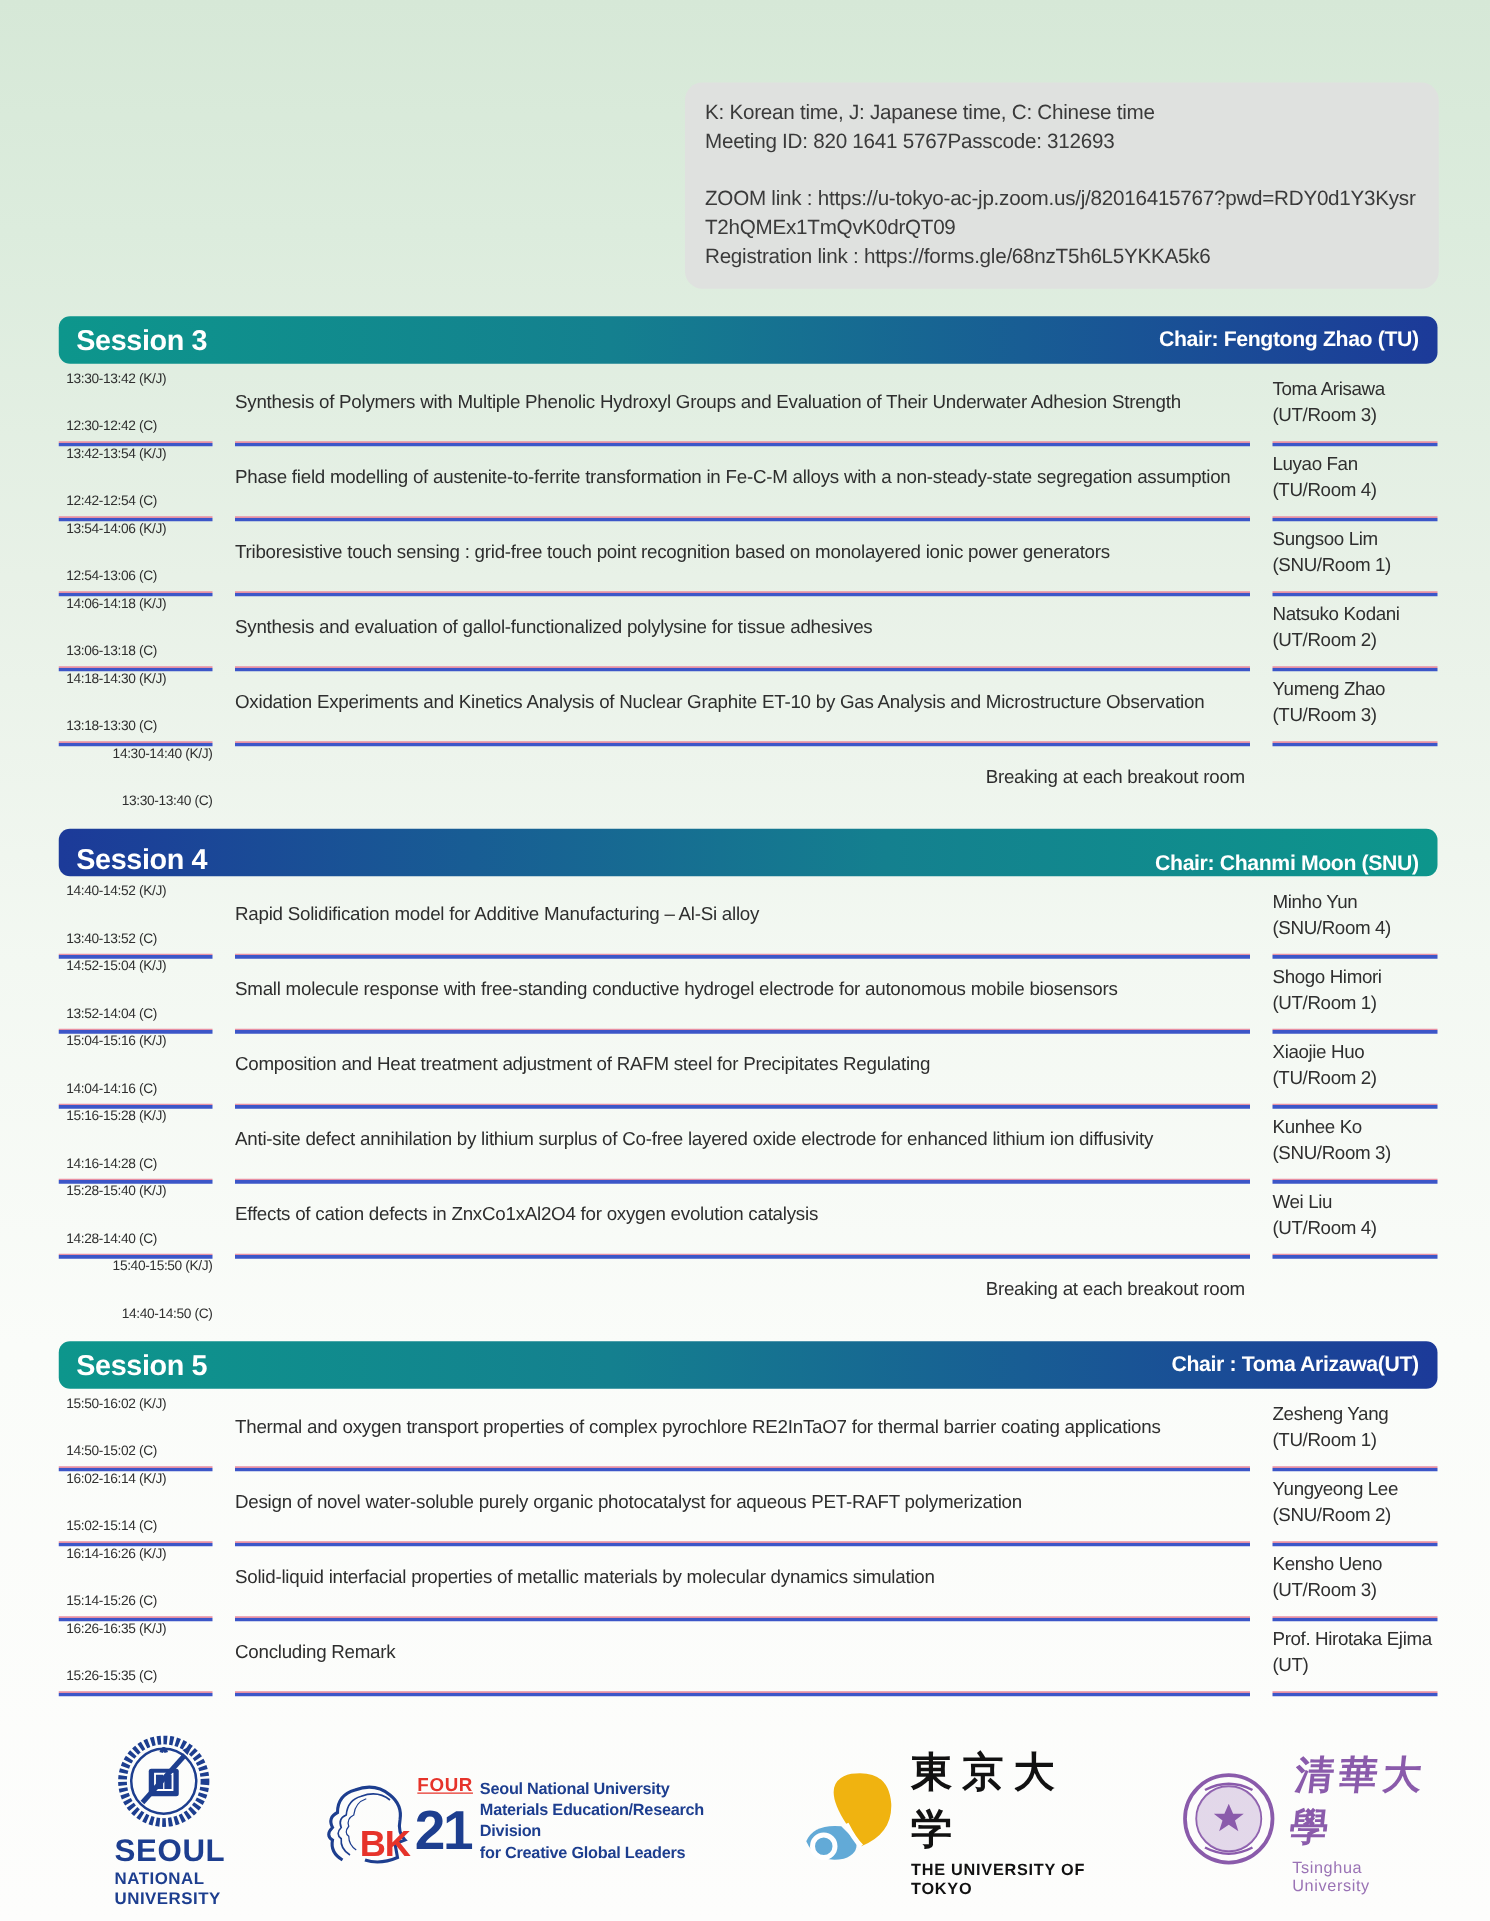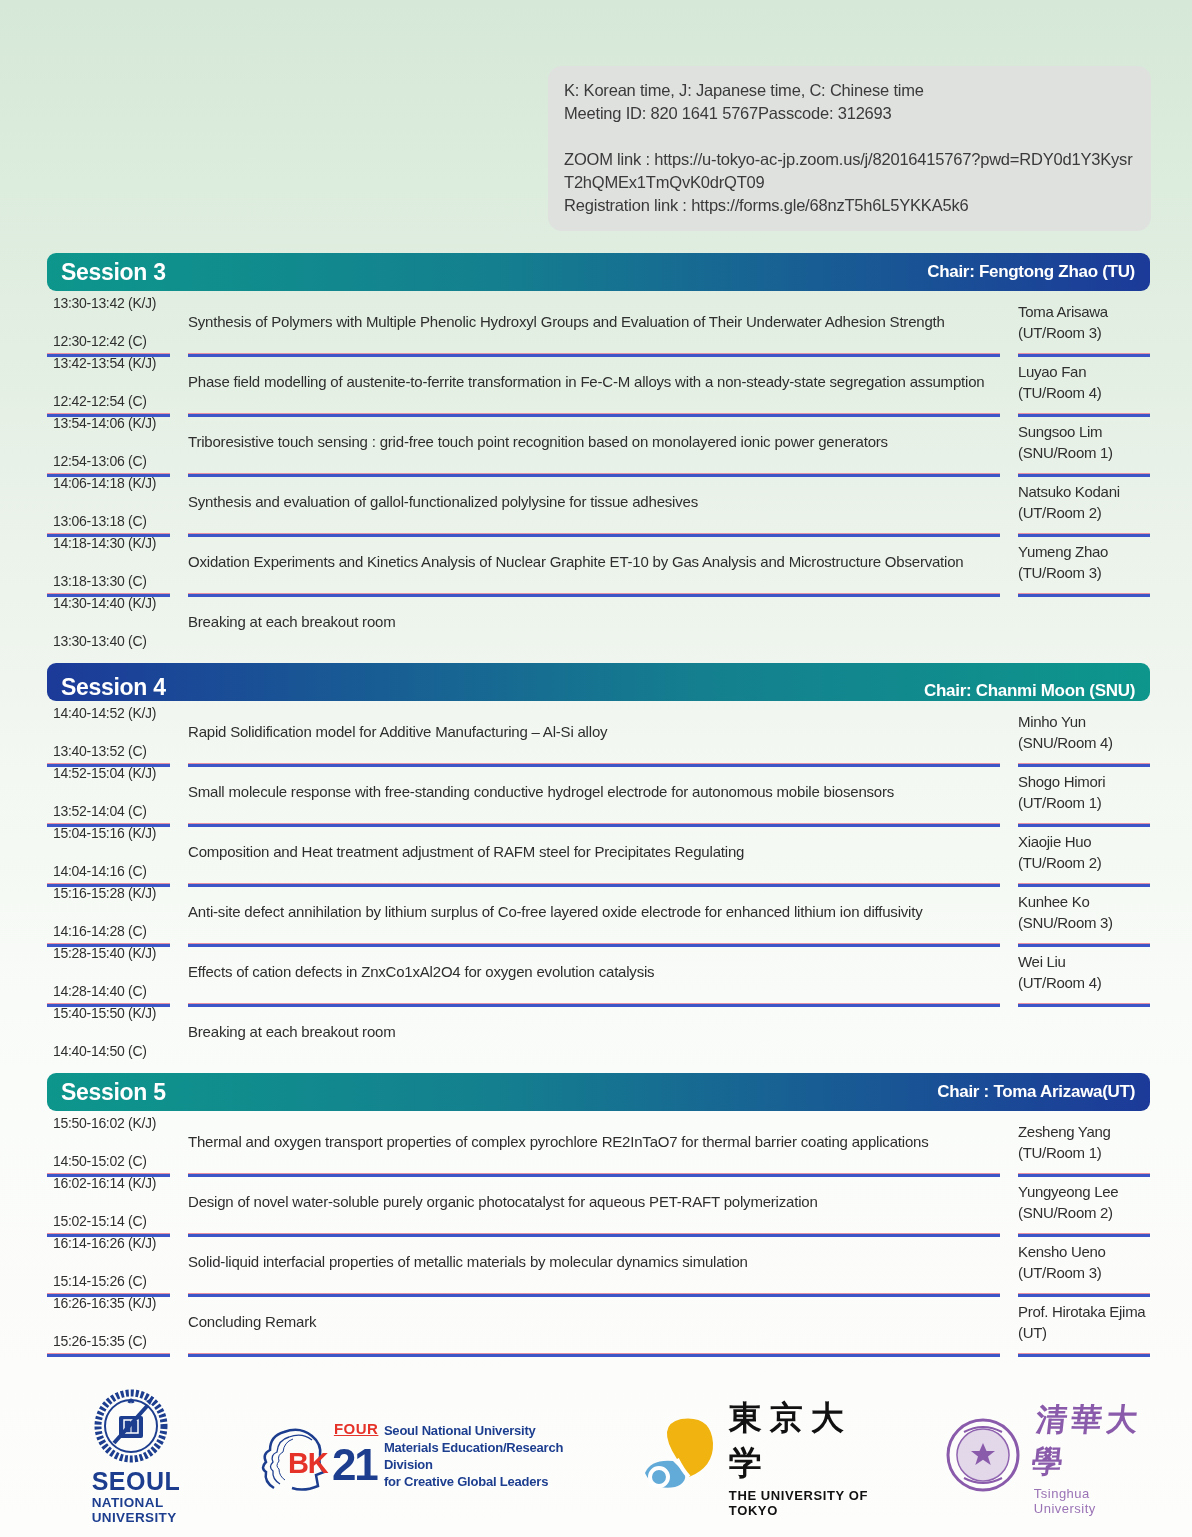--- a/index.html
+++ b/index.html
@@ -37,45 +37,45 @@
   .session-title { font-size:23px; font-weight:bold; letter-spacing:-0.3px; }
   .session-chair { font-size:17px; font-weight:bold; letter-spacing:-0.3px; }
 
   .rows { margin-top:2px; }
   .row {
     display:grid;
     grid-template-columns:123px 812px 132px;
     column-gap:18px;
     height:60px;
   }
-  .row.no-sep { height:54px; }
+  .row.no-sep { height:54px;text-align:right; }
   .cell { position:relative; display:flex; flex-direction:column; justify-content:center; }
   .row:not(.no-sep) .cell::after {
     content:""; position:absolute; left:0; right:0; bottom:0; height:4px;
     background:linear-gradient(180deg,#e78fa3 0%,#e78fa3 32%,#3c56c8 32%,#3c56c8 100%);
   }
-  .time-cell { font-size:14px; line-height:20px; color:#2f2f2f; letter-spacing:-0.3px; padding-left:6px; padding-bottom:6px;gap:18px; }
+  .time-cell { font-size:11px; line-height:20px; color:#2f2f2f; letter-spacing:-0.3px; padding-left:6px; padding-bottom:6px;gap:18px; }
   .title-cell { font-size:15px; line-height:20px; color:#2e2e2e; letter-spacing:-0.2px; padding-bottom:6px; padding-right:4px; }
   .speaker-cell { font-size:15px; line-height:21px; color:#2f2f2f; letter-spacing:-0.3px; padding-bottom:6px; }
   .row.no-speaker .speaker-cell::after { background:none; }
 
   
   .footer {
     position:absolute; left:50px; top:1402px; width:1095px; height:110px;
     display:flex; align-items:center;
   }
   .logo-group { display:flex; align-items:center; }
   .snu-group { width:185px;flex-direction:column; }
   .snu-text { margin-left:10px; color:#1d3e8f; font-weight:bold; line-height:1.12; }
   .snu-text .l1 { font-size:25px; letter-spacing:0.5px; }
   .snu-text .l2, .snu-text .l3 { font-size:13.5px; letter-spacing:0.4px; }
 
   .bk21-group { margin-left:48px; width:360px; }
   .bk21-mark { position:relative; width:118px; height:78px; flex:none; }
-  .bk21-bk { position:absolute; left:28px; bottom:16px; color:#e6332a; font-weight:bold; font-size:29px; letter-spacing:-1px; }
+  .bk21-bk { position:absolute; left:28px; bottom:3px; color:#e6332a; font-weight:bold; font-size:29px; letter-spacing:-1px; }
   .bk21-21 { position:absolute; left:72px; bottom:6px; color:#1d3e8f; font-weight:bold; font-size:44px; letter-spacing:-2px; }
   .bk21-four { position:absolute; left:74px; top:2px; color:#e6332a; font-weight:bold; font-size:15px; text-decoration:underline; letter-spacing:0.5px; }
   .bk21-text { margin-left:6px; color:#1d3e8f; font-weight:bold; font-size:13px; line-height:1.3; letter-spacing:-0.2px; }
 
   .utokyo-group { margin-left:62px; }
   .utokyo-text { margin-left:12px; color:#111; }
   .utokyo-jp { font-size:33px; font-weight:bold; letter-spacing:8px; font-family:"DejaVu Sans",sans-serif; }
   .utokyo-en { font-size:13px; font-weight:bold; letter-spacing:0.6px; margin-top:2px; }
 
   .tsinghua-group { margin-left:58px; }

